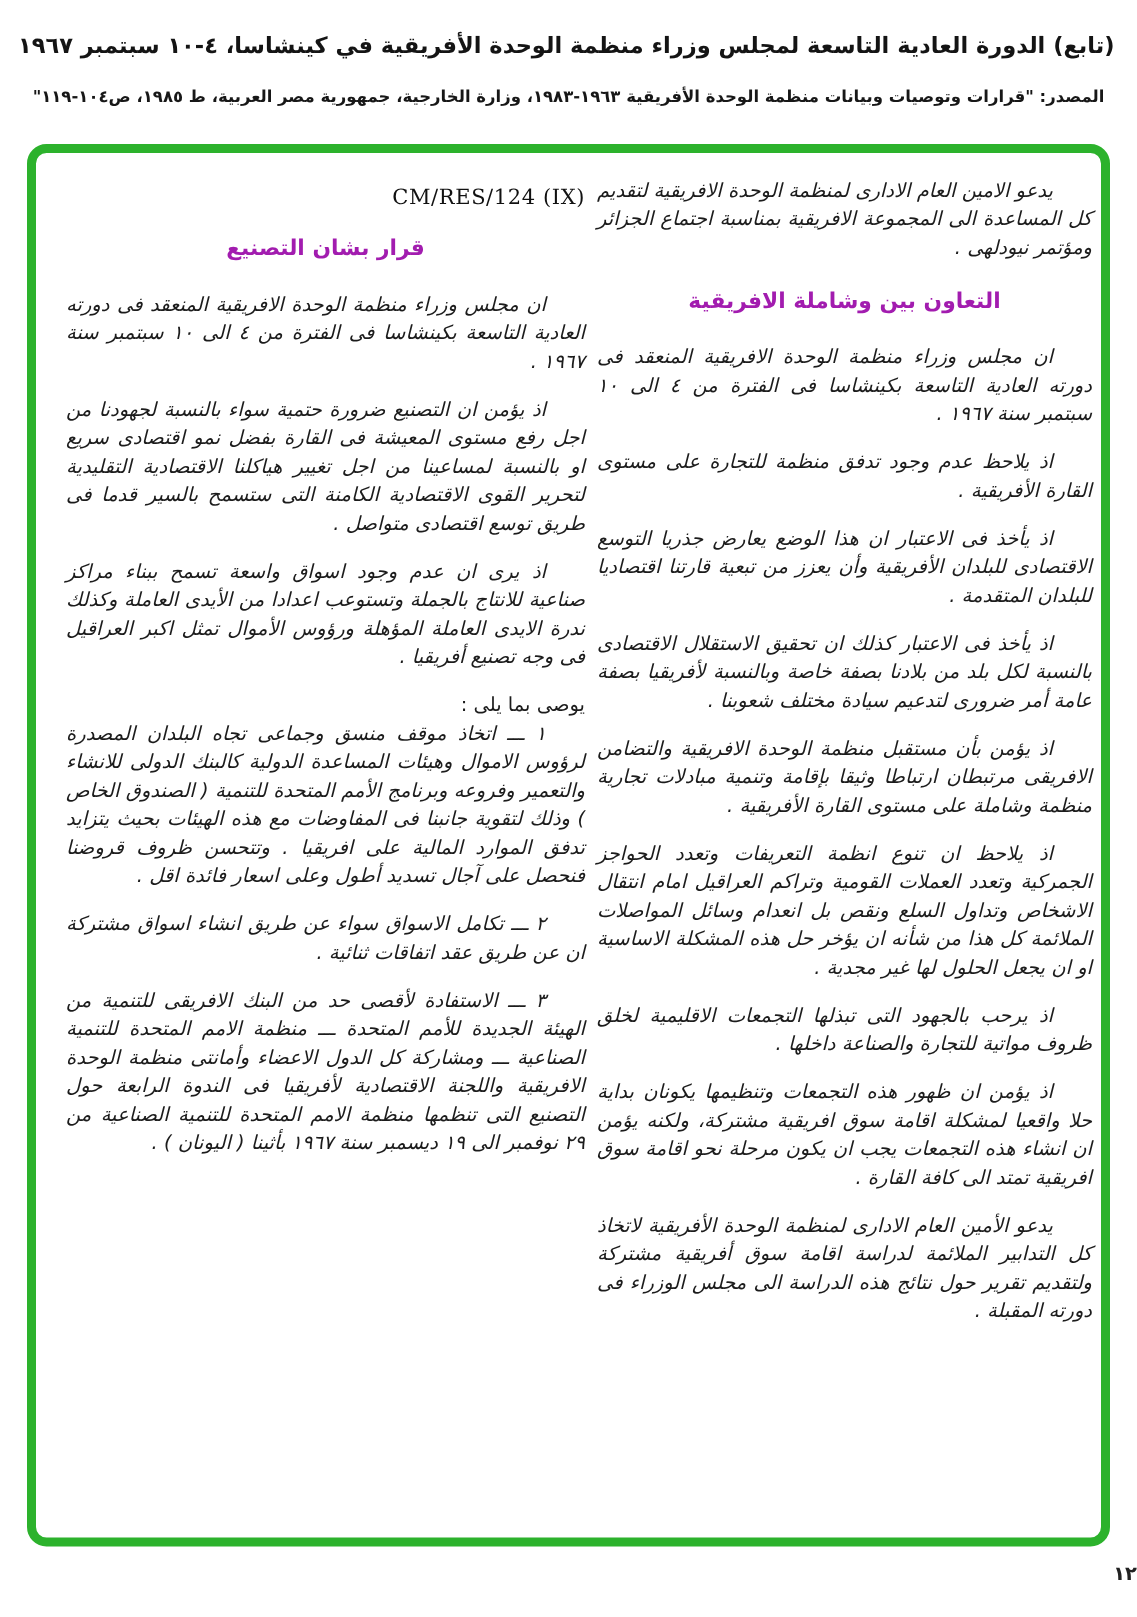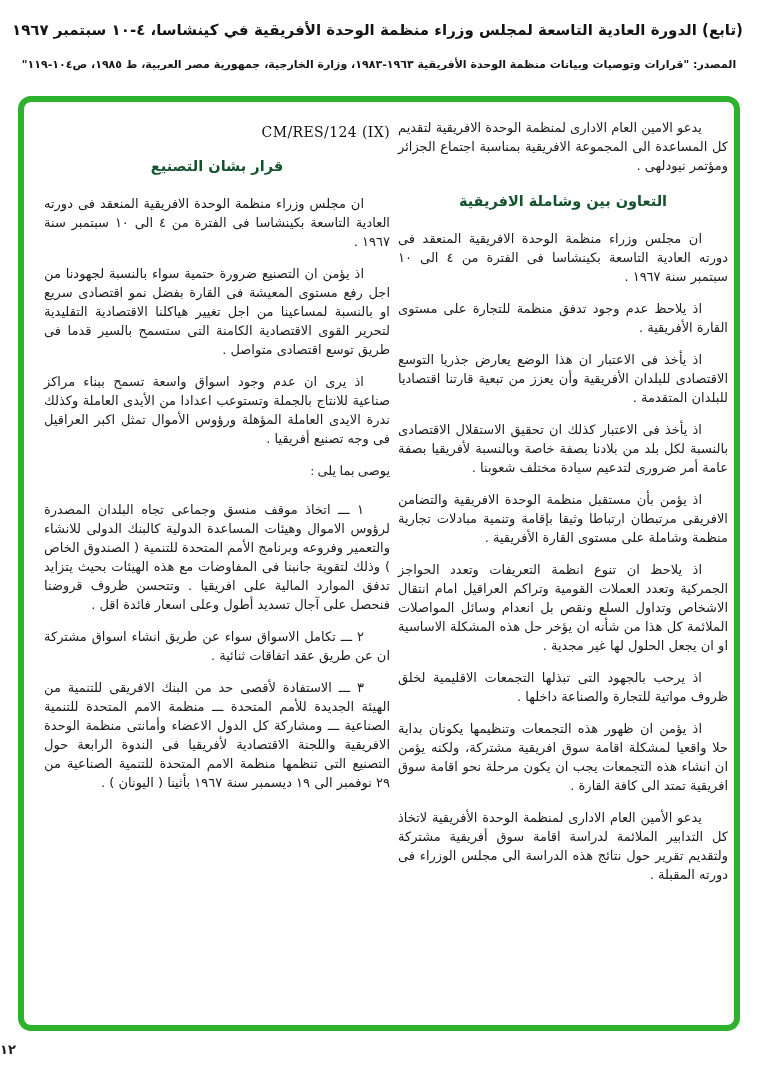--- a/index.html
+++ b/index.html
@@ -38,41 +38,41 @@
     direction:rtl;
     text-align:justify;
   }
   .col-first  { left:374px; top:16px; width:330px; }  
   .col-second { left:20px;  top:22px; width:346px; }  
   .para {
     margin:0 0 13px 0;
     font-size:13px; line-height:19px;
     text-align:justify;
   }
-  .indent { text-indent:26px; }
+  .indent { text-indent:26px;font-style:italic; }
   .res-id {
     font-family:"DejaVu Serif", serif;
     direction:ltr; text-align:right;
     font-size:14px; letter-spacing:0.4px;
     color:#111111;
   }
   .col-first .res-id { margin-top:26px; }
   .col-title {
     text-align:center;
     font-weight:bold;
     font-size:14.5px;
     margin:18px 0 20px 0;
-    color:#14532d;
+    color:#a21caf;
   }
   .col-second .res-id { margin-bottom:0; }
-  .recommend-line { text-indent:0; margin-bottom:20px;font-family:Liberation Serif, serif; }
+  .recommend-line { text-indent:0; margin-bottom:0; }
   
   .page-number {
     position:absolute; top:1042px; left:0; width:758px;
-    text-align:left;
+    text-align:right;
     font-size:13px; font-weight:bold;
     letter-spacing:6px;
     color:#222222;
   }
 </style>
 </head>
 <body>
 
 <div>
 

